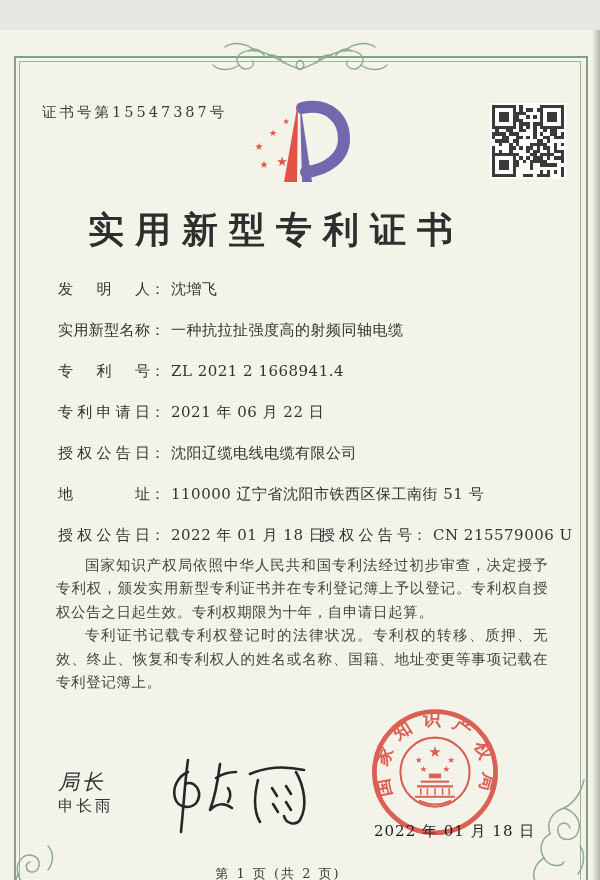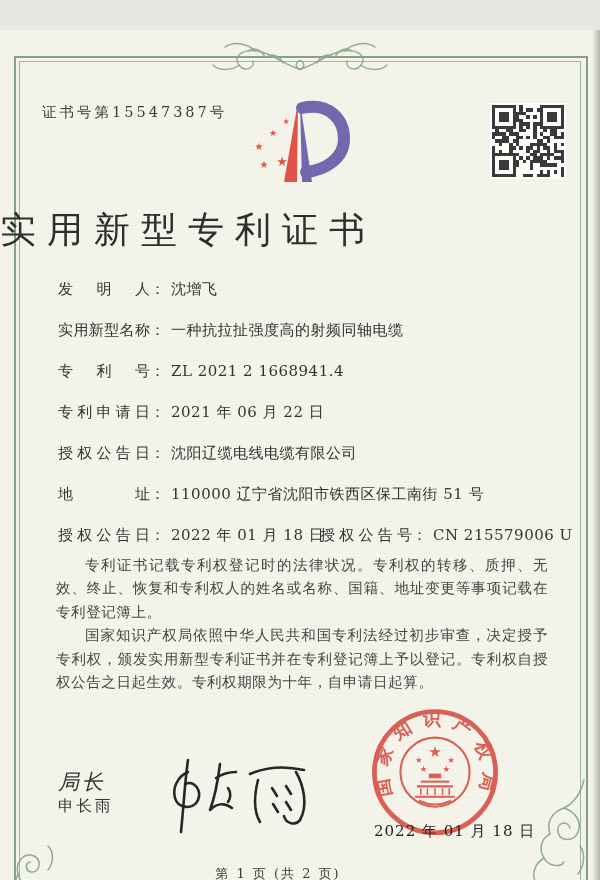--- a/index.html
+++ b/index.html
@@ -21,22 +21,22 @@
     background:linear-gradient(to bottom, rgba(0,0,0,0), rgba(60,60,50,.30));}
   .border-outer{position:absolute;left:14px;top:26px;width:570px;height:832px;
     border:2px solid #84a184;}
   .border-inner{position:absolute;left:19px;top:31px;width:560px;height:822px;
     border:1px solid #9cb59c;}
   .ornament{position:absolute;pointer-events:none;}
 
   .cert-no{position:absolute;left:42px;top:73px;font-size:14.5px;letter-spacing:3px;color:#3b3b3b;}
   .logo{position:absolute;left:236px;top:62px;}
   .qr{position:absolute;left:490px;top:73px;width:72px;height:72px;background:#fdfdf9;padding:2px;}
-  .title{position:absolute;left:0;top:176px;width:552px;text-align:left;
-    font-size:36px;font-weight:400;letter-spacing:11px;color:#2e2e2e;margin:0;}
+  .title{position:absolute;left:0;top:176px;width:552px;text-align:center;
+    font-size:36px;font-weight:700;letter-spacing:11px;color:#2e2e2e;margin:0;}
 
   .fields{position:absolute;left:58px;top:250px;width:490px;font-size:15px;}
   .row{height:41px;white-space:nowrap;}
   .flabel{display:inline-block;width:92px;text-align:justify;text-align-last:justify;
     vertical-align:top;color:#333;}
   .fcolon{display:inline-block;margin-right:6px;color:#333;}
   .fvalue{letter-spacing:.5px;color:#333;}
   .grant-row{position:relative;height:41px;white-space:nowrap;}
   .grant-pair2{position:absolute;left:262px;top:0;}
 
@@ -373,22 +373,22 @@
     </div>
     <div class="grant-row">
       <span class="flabel">授权公告日</span><span class="fcolon">：</span><span class="fvalue">2022 年 01 月 18 日</span>
       <span class="grant-pair2">
         <span class="flabel">授权公告号</span><span class="fcolon">：</span><span class="fvalue">CN 215579006 U</span>
       </span>
     </div>
   </div>
 
   <div class="paragraphs">
+    <p>国家知识产权局依照中华人民共和国专利法经过初步审查，决定授予专利权，颁发实用新型专利证书并在专利登记簿上予以登记。专利权自授权公告之日起生效。专利权期限为十年，自申请日起算。</p>
     <p>专利证书记载专利权登记时的法律状况。专利权的转移、质押、无效、终止、恢复和专利权人的姓名或名称、国籍、地址变更等事项记载在专利登记簿上。</p>
-    <p>国家知识产权局依照中华人民共和国专利法经过初步审查，决定授予专利权，颁发实用新型专利证书并在专利登记簿上予以登记。专利权自授权公告之日起生效。专利权期限为十年，自申请日起算。</p>
   </div>
 
   <div class="signer-title">局长</div>
   <div class="signer-name">申长雨</div>
 
   <svg class="signature" width="160" height="84" viewBox="0 0 160 84">
     <g fill="none" stroke="#26262a" stroke-width="2.6" stroke-linecap="round" stroke-linejoin="round">
       <path d="M30,6 C27,26 26,48 23,78"></path>
       <path d="M30,18 C20,22 14,34 17,44 C20,55 36,56 40,46 C44,36 36,26 27,30"></path>
       <path d="M62,10 C60,26 58,40 52,56 C58,50 66,48 74,54"></path>

